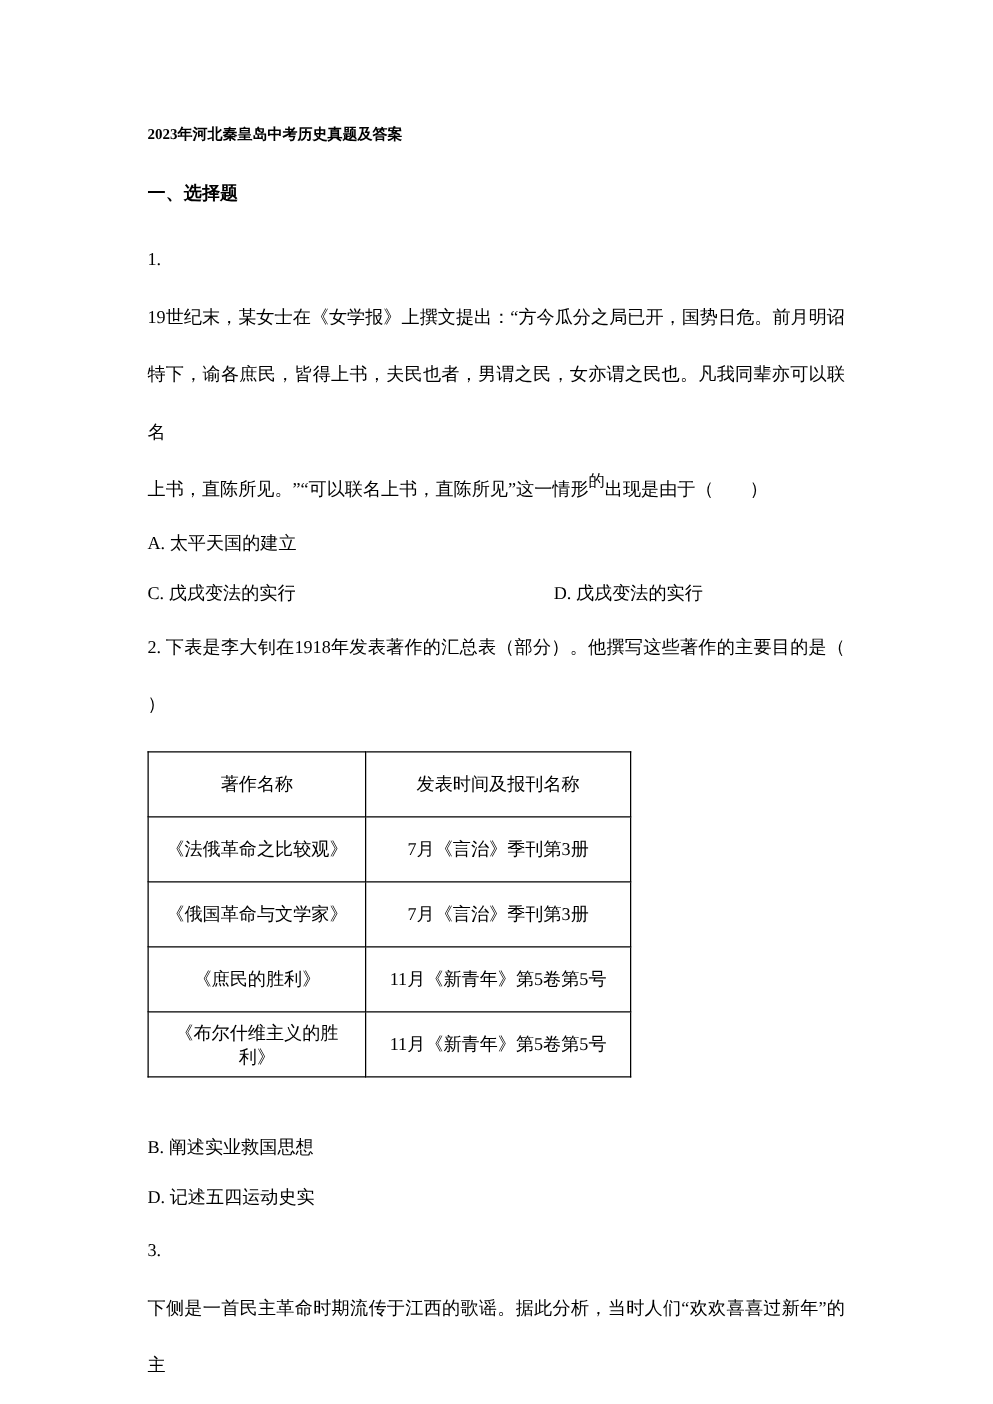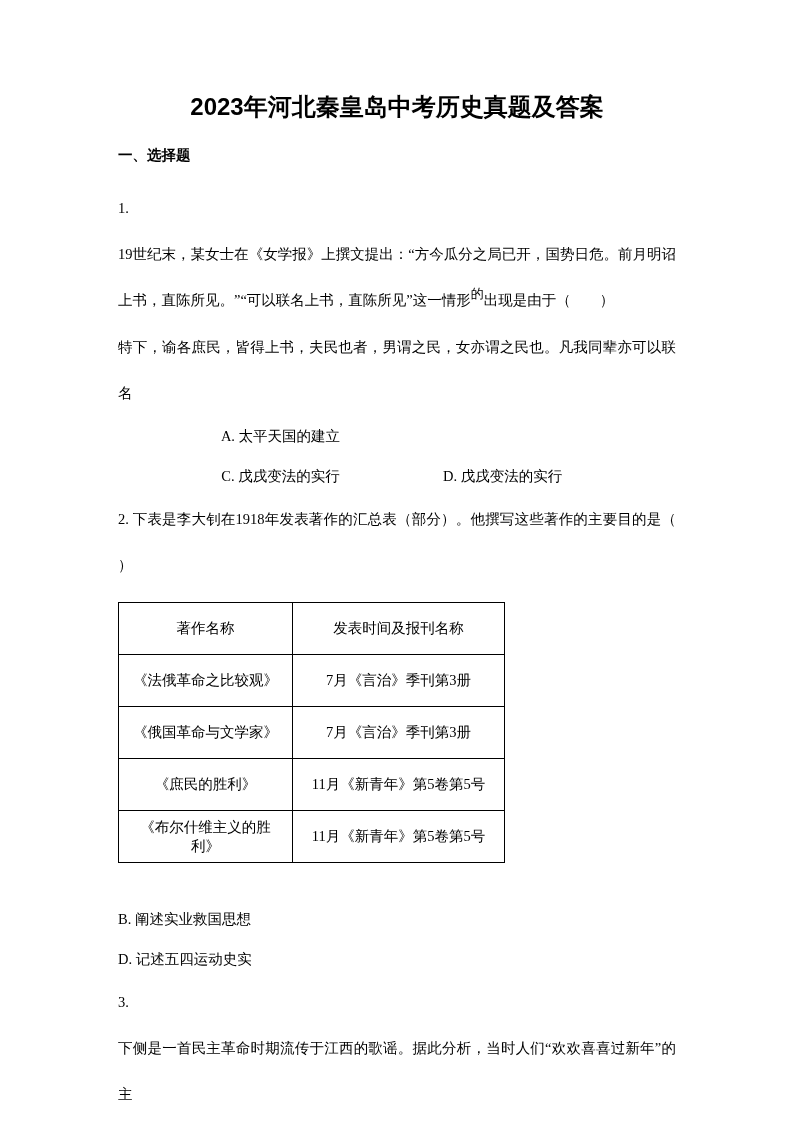--- a/index.html
+++ b/index.html
@@ -9,39 +9,38 @@
     height: 1123px;
     margin: 0 auto;
     background: #ffffff;
     color: #000000;
     padding: 95px 118px 40px 118px;
     font-family: "Liberation Serif", serif;
     font-size: 14.5px;
     overflow: hidden;
   }
   .doc-title {
-    font-family: Liberation Sans, sans-serif;
-    font-size: 24px;
+    font-family: Liberation Serif, serif;
+    font-size: 12px;
     font-weight: bold;
-    text-align: center;
     line-height: 24px;
     margin-bottom: 24px;
   }
   .section-heading {
     font-family: "Liberation Sans", sans-serif;
     font-size: 14.5px;
     font-weight: bold;
     line-height: 24px;
     margin-bottom: 18px;
   }
   .line { line-height: 46px; }
   .fill { text-align: justify; text-align-last: justify; }
   .sup { position: relative; top: -0.55em; font-size: 13px; }
   .opt-row { display: flex; line-height: 40px; }
-  .opt-row .opt-left { width: 325px; flex: 0 0 325px; text-align: center; }
+  .opt-row .opt-left { width: 325px; flex: 0 0 325px; }
   .q2-table {
     border-collapse: collapse;
     margin: 14px 0 36px 0;
   }
   .q2-table td, .q2-table th {
     border: 1px solid #000000;
     font-weight: normal;
     text-align: center;
     vertical-align: middle;
     height: 52px;
@@ -55,22 +54,22 @@
 <body>
 
 <div class="page">
 
   <h1 class="doc-title">2023年河北秦皇岛中考历史真题及答案</h1>
 
   <div class="section-heading">一、选择题</div>
 
   <div class="line">1.</div>
   <div class="line fill">19世纪末，某女士在《女学报》上撰文提出：“方今瓜分之局已开，国势日危。前月明诏</div>
+  <div class="line fill">特下，谕各庶民，皆得上书，夫民也者，男谓之民，女亦谓之民也。凡我同辈亦可以联名</div>
   <div class="line"><span>上书，直陈所见。”“可以联名上书，直陈所见”这一情形</span><span class="sup">的</span><span>出现是由于（　　）</span></div>
-  <div class="line fill">特下，谕各庶民，皆得上书，夫民也者，男谓之民，女亦谓之民也。凡我同辈亦可以联名</div>
 
   <div class="opt-row">
     <span class="opt-left">A. 太平天国的建立</span>
   </div>
   <div class="opt-row">
     <span class="opt-left">C. 戊戌变法的实行</span>
     <span>D. 戊戌变法的实行</span>
   </div>
 
   <div class="line fill">2. 下表是李大钊在1918年发表著作的汇总表（部分）。他撰写这些著作的主要目的是（</div>

